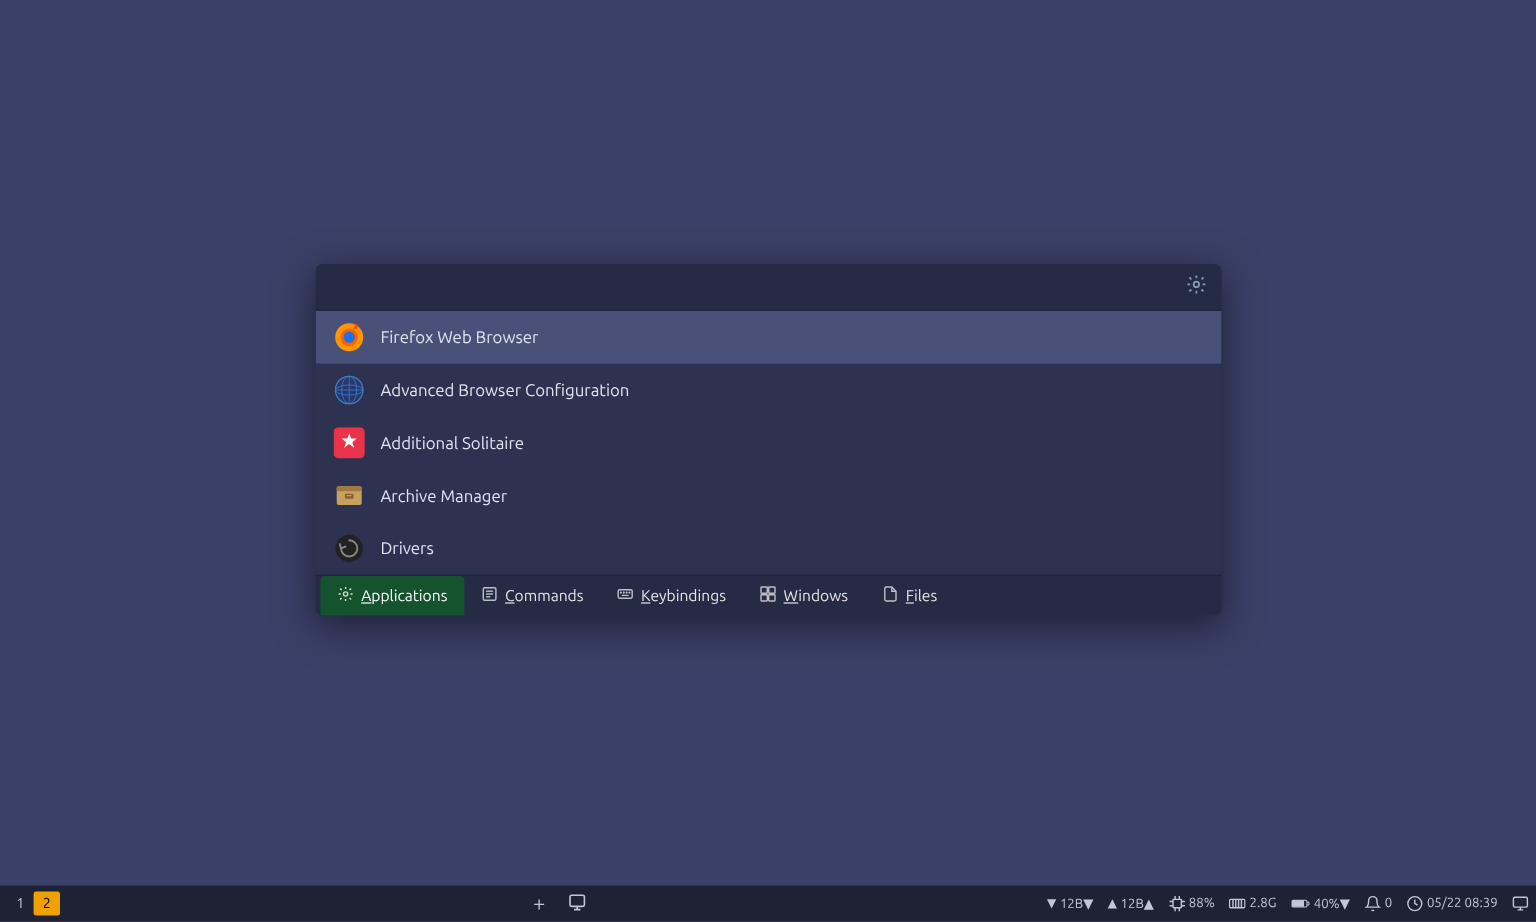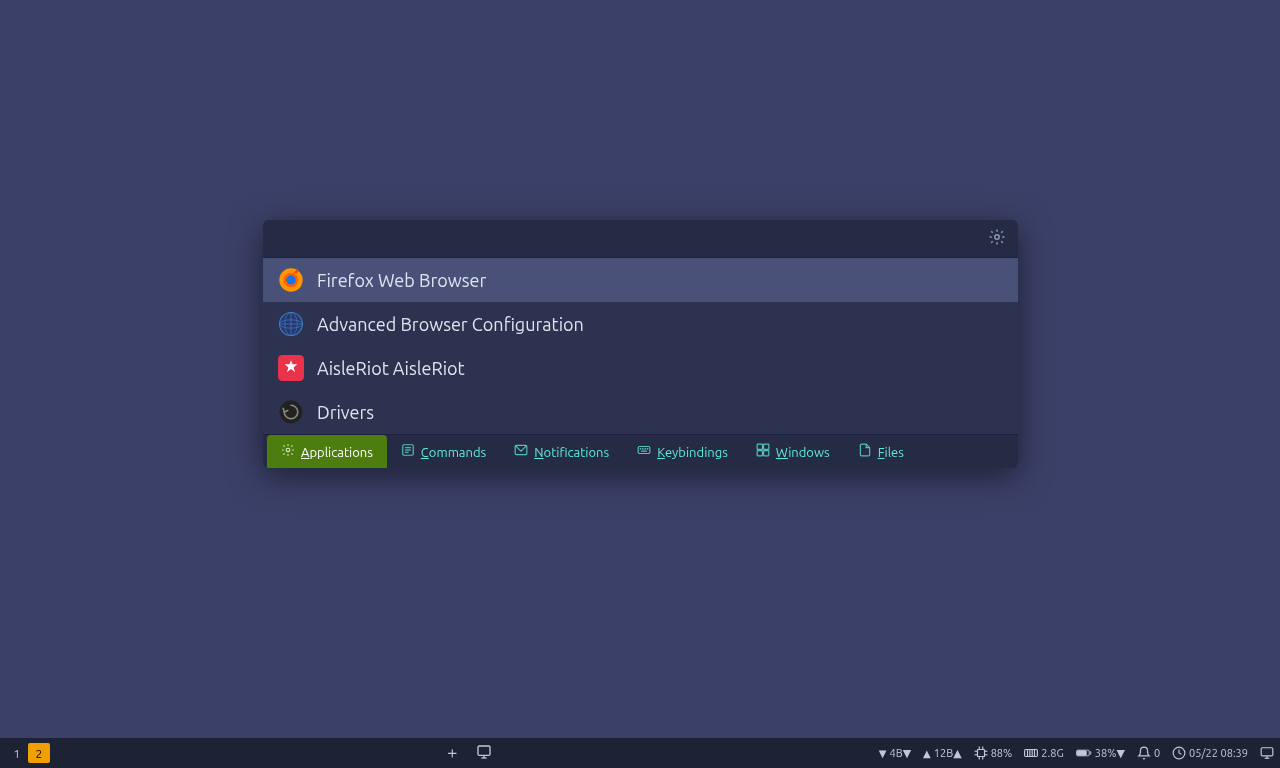--- a/index.html
+++ b/index.html
@@ -63,21 +63,21 @@
       max-height: 260px;
       overflow-y: auto;
     }
 
     .app-item {
       display: flex;
       align-items: center;
       padding: 8px 14px;
       cursor: pointer;
       color: #e0e4f0;
-      font-size: 18px;
+      font-size: 14px;
     }
 
     .app-item.selected {
       background-color: #4a5178;
     }
 
     .app-icon {
       width: 28px;
       height: 28px;
       margin-right: 12px;
@@ -101,29 +101,29 @@
       align-items: center;
       background-color: #252a45;
       border-top: 1px solid #1e2240;
       padding: 0 4px;
     }
 
     .tab {
       display: flex;
       align-items: center;
       padding: 8px 14px;
-      color: #5eead4;
+      color: #e5e5e5;
       font-size: 13px;
       cursor: pointer;
       white-space: nowrap;
     }
 
     .tab.active {
       color: #ffffff;
-      background-color: #4d7c0f;
+      background-color: #14532d;
       border-radius: 4px 4px 0 0;
     }
 
     .tab-icon {
       margin-right: 6px;
       font-size: 14px;
       opacity: 0.8;
     }
 
     
@@ -238,23 +238,34 @@
       <span>Advanced Browser Configuration</span>
     </li>
 
     <li class="app-item">
       <div class="app-icon">
         <svg width="26" height="26" viewBox="0 0 50 50">
           <rect width="50" height="50" rx="8" fill="#e8334a"></rect>
           <path d="M25 10 L28 18 L37 18 L30 24 L33 33 L25 27 L17 33 L20 24 L13 18 L22 18 Z" fill="white"></path>
         </svg>
       </div>
-      <span>AisleRiot AisleRiot</span>
+      <span>Additional Solitaire</span>
     </li>
 
+    <li class="app-item">
+      <div class="app-icon">
+        <svg width="26" height="26" viewBox="0 0 50 50">
+          <rect x="5" y="10" width="40" height="30" rx="3" fill="#c8a060"></rect>
+          <rect x="5" y="10" width="40" height="8" rx="3" fill="#a07840"></rect>
+          <rect x="18" y="22" width="14" height="8" rx="2" fill="#886030"></rect>
+          <rect x="21" y="24" width="8" height="2" rx="1" fill="#c8a060"></rect>
+        </svg>
+      </div>
+      <span>Archive Manager</span>
+    </li>
 
     <li class="app-item">
       <div class="app-icon">
         <svg width="26" height="26" viewBox="0 0 50 50">
           <circle cx="25" cy="25" r="22" fill="#222"></circle>
           <path d="M25 12 A13 13 0 1 1 12 25" fill="none" stroke="#888" stroke-width="3" stroke-linecap="round"></path>
           <polyline points="10,18 12,25 19,22" fill="none" stroke="#888" stroke-width="3" stroke-linecap="round" stroke-linejoin="round"></polyline>
         </svg>
       </div>
       <span>Drivers</span>
@@ -279,29 +290,20 @@
         <svg width="14" height="14" viewBox="0 0 24 24" fill="none" stroke="currentColor" stroke-width="2">
           <rect x="3" y="3" width="18" height="18" rx="2"></rect>
           <line x1="7" y1="8" x2="17" y2="8"></line>
           <line x1="7" y1="12" x2="17" y2="12"></line>
           <line x1="7" y1="16" x2="13" y2="16"></line>
         </svg>
       </span>
       <span><span class="underline-letter">C</span>ommands</span>
     </div>
 
-    <div class="tab">
-      <span class="tab-icon">
-        <svg width="14" height="14" viewBox="0 0 24 24" fill="none" stroke="currentColor" stroke-width="2">
-          <rect x="2" y="4" width="20" height="16" rx="2"></rect>
-          <polyline points="2,4 12,14 22,4"></polyline>
-        </svg>
-      </span>
-      <span><span class="underline-letter">N</span>otifications</span>
-    </div>
 
     <div class="tab">
       <span class="tab-icon">
         <svg width="14" height="14" viewBox="0 0 24 24" fill="none" stroke="currentColor" stroke-width="2">
           <rect x="2" y="6" width="20" height="12" rx="2"></rect>
           <line x1="6" y1="10" x2="6" y2="10" stroke-width="3" stroke-linecap="round"></line>
           <line x1="10" y1="10" x2="10" y2="10" stroke-width="3" stroke-linecap="round"></line>
           <line x1="14" y1="10" x2="14" y2="10" stroke-width="3" stroke-linecap="round"></line>
           <line x1="18" y1="10" x2="18" y2="10" stroke-width="3" stroke-linecap="round"></line>
           <line x1="8" y1="14" x2="16" y2="14" stroke-width="2" stroke-linecap="round"></line>
@@ -350,21 +352,21 @@
         <line x1="8" y1="21" x2="16" y2="21"></line>
         <line x1="12" y1="17" x2="12" y2="21"></line>
       </svg>
     </span>
   </div>
 
   <div class="taskbar-right">
 
     <div class="taskbar-item">
       <span style="font-size:10px;">▼</span>
-      <span>4B▼</span>
+      <span>12B▼</span>
     </div>
 
     <div class="taskbar-item">
       <span style="font-size:10px;">▲</span>
       <span>12B▲</span>
     </div>
 
     <div class="taskbar-item">
       <svg width="14" height="14" viewBox="0 0 24 24" fill="none" stroke="#c0c8d8" stroke-width="2">
         <rect x="6" y="6" width="12" height="12" rx="1"></rect>
@@ -392,21 +394,21 @@
     </div>
 
     <div class="taskbar-item">
       <svg width="16" height="14" viewBox="0 0 28 14" fill="none" stroke="#c0c8d8" stroke-width="1.5">
         <rect x="1" y="2" width="22" height="10" rx="2"></rect>
         <rect x="2" y="3" width="16" height="8" rx="1" fill="#c0c8d8"></rect>
         <line x1="23" y1="5" x2="26" y2="5"></line>
         <line x1="23" y1="9" x2="26" y2="9"></line>
         <line x1="26" y1="5" x2="26" y2="9"></line>
       </svg>
-      <span>38%▼</span>
+      <span>40%▼</span>
     </div>
 
     <div class="taskbar-item">
       <svg width="14" height="14" viewBox="0 0 24 24" fill="none" stroke="#c0c8d8" stroke-width="2">
         <path d="M18 8A6 6 0 0 0 6 8c0 7-3 9-3 9h18s-3-2-3-9"></path>
         <path d="M13.73 21a2 2 0 0 1-3.46 0"></path>
       </svg>
       <span>0</span>
     </div>
 

